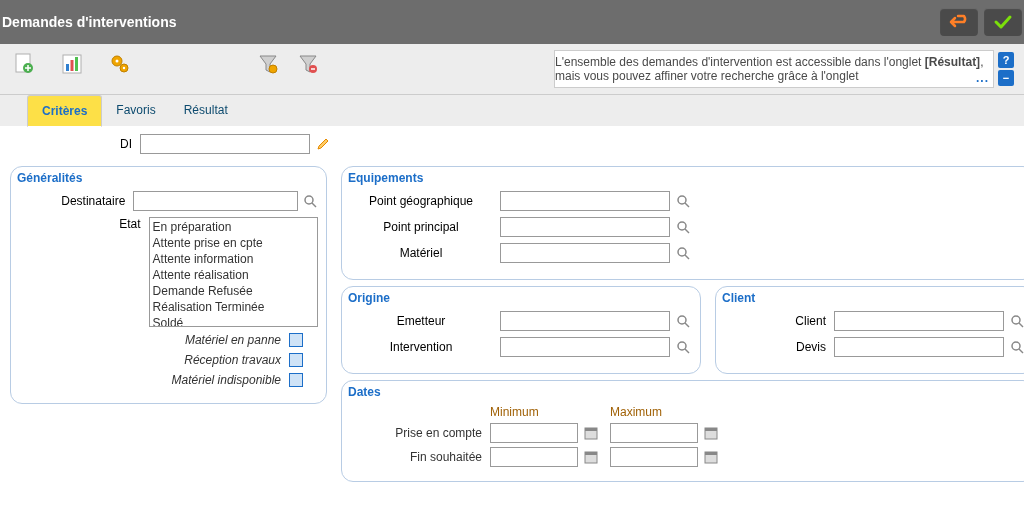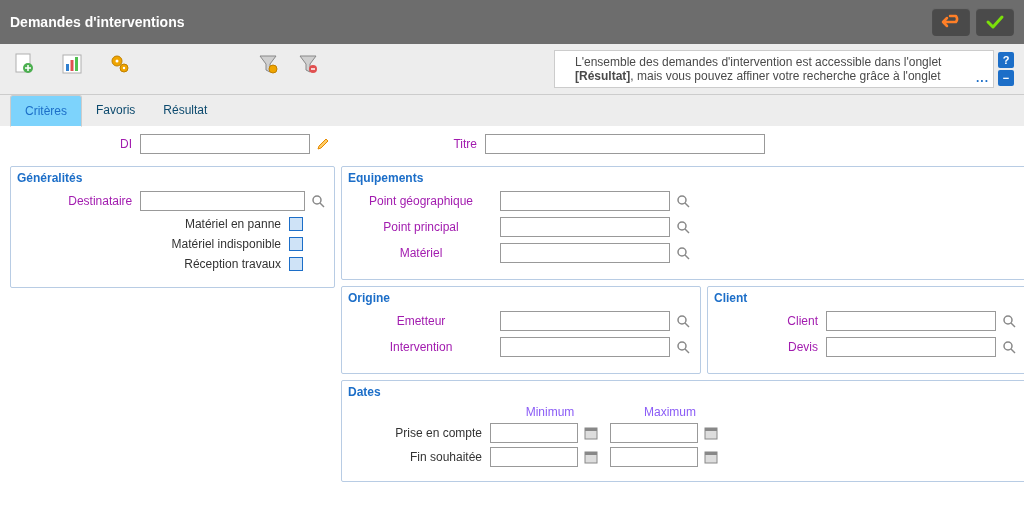--- a/index.html
+++ b/index.html
@@ -1,60 +1,60 @@
 <!DOCTYPE html>
 <html><head>
 <meta charset="utf-8">
 <style>
   * { box-sizing: border-box; font-family: Arial, sans-serif; }
   body { margin: 0; background: #fff; font-size: 12px; color: #333; }
   .window { width: 1024px; }
-  .titlebar { background: #6d6d6d; color: #fff; font-weight: bold; font-size: 14px; padding: 8px 10px; display: flex; align-items: center; gap: 38px; }
+  .titlebar { background: #6d6d6d; color: #fff; font-weight: bold; font-size: 14px; padding: 8px 2px; display: flex; align-items: center; gap: 38px; }
   .titlebar-text { flex: 1; }
   .titlebar-btns { display: flex; gap: 6px; }
   .tb-btn { width: 38px; height: 28px; border-radius: 4px; display: flex; align-items: center; justify-content: center; background: #4a4a4a; box-shadow: inset 0 1px 1px rgba(255,255,255,0.2); }
   .tb-btn.back svg path { stroke: #ff7f27; }
   .tb-btn.apply svg path { stroke: #7be00a; }
   .toolbar { background: #ededed; border-bottom: 1px solid #ccc; padding: 6px 10px; display: flex; align-items: flex-start; }
   .tool-icons { display: flex; gap: 20px; align-items: center; }
   .tool-icon { width: 28px; height: 28px; display: flex; align-items: center; justify-content: center; cursor: pointer; }
   .tool-group2 { margin-left: 120px; display: flex; gap: 12px; }
-  .help-box { margin-left: auto; background: #fff; border: 1px solid #ccc; padding: 4px 20px; font-size: 12px; color: #4a4a4a; max-width: 440px; position: relative; }
+  .help-box { margin-left: auto; background: #fff; border: 1px solid #ccc; padding: 4px 0; font-size: 12px; color: #4a4a4a; max-width: 440px; position: relative; }
   .help-box b { font-weight: bold; }
   .help-dots { color: #1c6ec8; position: absolute; right: 4px; bottom: 2px; font-weight: bold; letter-spacing: 1px; }
   .help-side { display: flex; flex-direction: column; gap: 2px; margin-left: 4px; padding-top: 2px; }
   .help-side .q, .help-side .m { width: 16px; height: 16px; background: #1c6ec8; color: #fff; font-size: 11px; font-weight: bold; display: flex; align-items: center; justify-content: center; border-radius: 2px; }
   .tabs { background: #ededed; display: flex; padding-left: 10px; }
   .tab { padding: 8px 14px; color: #0c4a6e; cursor: pointer; font-size: 12px; }
-  .tab.active { background: #7dd3fc; color: #1c6ec8; font-weight: normal; border: 1px solid #ccc; border-bottom: 1px solid #fff; border-radius: 3px 3px 0 0; margin-bottom: -1px; }
+  .tab.active { background: #fde047; color: #1c6ec8; font-weight: bold; border: 1px solid #ccc; border-bottom: 1px solid #fff; border-radius: 3px 3px 0 0; margin-bottom: -1px; margin-left: 17px; }
   .content { padding: 8px 10px 16px 10px; }
   .toprow, .row { display: flex; align-items: center; margin-bottom: 6px; }
-  .lbl { width: 130px; text-align: right; padding-right: 8px; color: #a21caf; }
+  .lbl { width: 130px; text-align: right; padding-right: 8px; color: #000000; }
   .topcols { display: flex; margin-bottom: 6px; }
   .colL { width: 325px; }
   .colR { flex: 1; }
   input.txt, select.sel { border: 1px solid #999; height: 20px; font-size: 12px; padding: 0 4px; }
   input.txt { width: 170px; }
   select.sel { width: 174px; background: #fff; }
   .icon-after { width: 18px; height: 18px; margin-left: 4px; cursor: pointer; display: inline-flex; align-items: center; justify-content: center; }
   .pencil svg { stroke: #e68a00; }
   .mag { color: #888; }
   .mag svg { stroke: #888; }
   .cal svg { fill: #888; }
-  .panel { border: 1px solid #b8cce4; border-radius: 2px; margin: 0 0 6px 0; padding: 24px 8px 10px 8px; position: relative; }
+  .panel { border: 1px solid #b8cce4; border-radius: 12px; margin: 0 8px 6px 0; padding: 24px 8px 10px 8px; position: relative; }
   .panel-title { position: absolute; top: 4px; left: 6px; color: #1c6ec8; font-weight: bold; font-size: 12px; }
   .cols { display: flex; gap: 6px; }
   .listbox { width: 170px; height: 110px; border: 1px solid #999; overflow-y: scroll; padding: 1px; font-size: 12px; }
   .listbox .opt { padding: 1px 2px; }
-  .check-row { display: flex; align-items: flex-start; margin: 6px 0; }
+  .check-row { display: flex; align-items: flex-start; margin: 6px 0; font-style: italic; }
   .check-row .clbl { width: 270px; text-align: right; padding-right: 8px; }
   .chk { width: 14px; height: 14px; border: 1px solid #1c6ec8; background: #cfe3f7; display: inline-block; }
   .dates-header { display: flex; margin-bottom: 4px; }
   .dates-header .sp { width: 140px; }
-  .dates-header .h { width: 120px; text-align: center; color: #8b5cf6; }
+  .dates-header .h { width: 120px; color: #a16207; }
   .date-row { display: flex; align-items: center; margin-bottom: 4px; }
   .date-row .dlbl { width: 140px; text-align: right; padding-right: 8px; }
   .date-in { width: 88px; border: 1px solid #999; height: 20px; }
   .date-cell { width: 120px; display: flex; align-items: center; }
   .eq-lbl { width: 150px; text-align: center; padding-right: 8px; }
   .eq-in { width: 150px; }
   .org-row { margin-top: 8px; }
 </style>
 </head>
 <body>
@@ -137,54 +137,60 @@
     <div class="topcols">
       <div class="colL">
         <div class="row">
           <div class="lbl">DI</div>
           <input class="txt" type="text" style="">
           <span class="icon-after pencil">
             <svg width="14" height="14" viewBox="0 0 14 14">
                 <path d="M2 12 L3 9 L10 2 L12 4 L5 11 Z" fill="#ffcc66" stroke="#e68a00"></path>
               </svg>
           </span>
-        </div>
-      </div>
-      <div class="colR">
-        <div class="row">
-          <div class="lbl" style="width:150px">Titre</div>
-          <input class="txt" style="width: 280px;" type="text">
         </div>
       </div>
     </div>
 
     <div class="cols">
       <div class="colL">
         <div class="panel">
           <div class="panel-title">Généralités</div>
           <div class="row">
             <div class="lbl">Destinataire</div>
             <input class="txt" type="text" style="">
             <span class="icon-after mag">
                 <svg width="14" height="14" viewBox="0 0 14 14" fill="none">
                   <circle cx="6" cy="6" r="4" stroke="#888" stroke-width="1.5"></circle>
                   <path d="M9 9 L13 13" stroke="#888" stroke-width="1.5"></path>
                 </svg>
               </span>
           </div>
+          <div class="row" style="align-items:flex-start">
+            <div class="lbl">Etat</div>
+            <div class="listbox">
+              <div class="opt">En préparation</div>
+              <div class="opt">Attente prise en cpte</div>
+              <div class="opt">Attente information</div>
+              <div class="opt">Attente réalisation</div>
+              <div class="opt">Demande Refusée</div>
+              <div class="opt">Réalisation Terminée</div>
+              <div class="opt">Soldé</div>
+            </div>
+          </div>
           <div class="check-row">
             <div class="clbl">Matériel en panne</div>
             <span class="chk"></span>
           </div>
           <div class="check-row">
+            <div class="clbl">Réception travaux</div>
+            <span class="chk"></span>
+          </div>
+          <div class="check-row">
             <div class="clbl">Matériel indisponible</div>
-            <span class="chk"></span>
-          </div>
-          <div class="check-row">
-            <div class="clbl">Réception travaux</div>
             <span class="chk"></span>
           </div>
         </div>
       </div>
 
       <div class="colR">
         <div class="panel">
           <div class="panel-title">Equipements</div>
           <div class="row">
               <div class="lbl eq-lbl">Point géographique</div>

